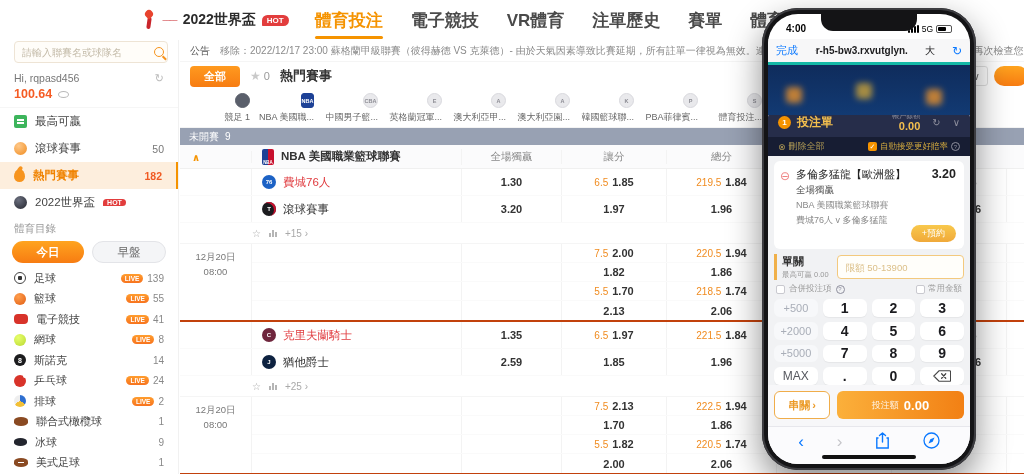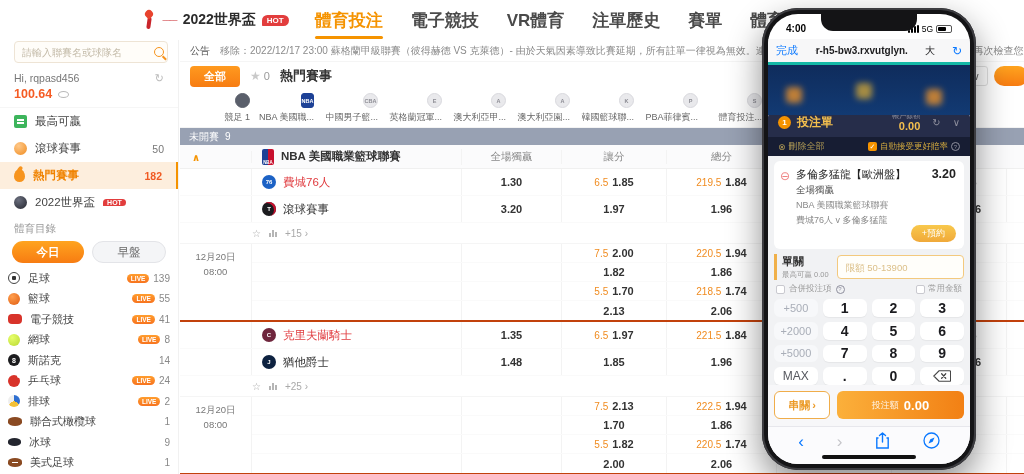--- a/index.html
+++ b/index.html
@@ -43,21 +43,21 @@
   .ic-record:after { content:""; position:absolute; left:3px; top:4px; width:7px; height:1.5px; background:#fff; box-shadow:0 3px 0 #fff; }
   .ic-ball-o { background:radial-gradient(circle at 35% 30%,#ffc98a,#ef8b1f); border-radius:50%; }
   .flame { width:11px; height:13px; background:#f7941d; border-radius:50% 50% 50% 50% / 60% 60% 40% 40%; position:relative; flex:none; }
   .flame:before { content:""; position:absolute; top:-3px; left:4px; width:4px; height:6px; background:#f7941d; border-radius:50% 50% 0 50%; transform:rotate(40deg); }
   .ic-wc { background:radial-gradient(circle at 35% 30%,#6b6f7e,#23252e); border-radius:50%; }
   .hot-badge.sm { font-size:7px; padding:0 4px; }
   .catalog { padding:6px 14px 2px; font-size:10.5px; color:#9b9b9b; }
   .daybtns { display:flex; gap:8px; padding:3px 12px 5px; }
   .btn-today { flex:1; height:22px; border-radius:12px; background:linear-gradient(180deg,#ffa41f,#f77c12); color:#fff; font-size:11.5px; font-weight:bold; display:flex; align-items:center; justify-content:center; cursor:pointer; }
   .btn-early { flex:1; height:22px; border-radius:12px; background:#f4f5f7; border:1px solid #e3e4e8; color:#666; font-size:11.5px; display:flex; align-items:center; justify-content:center; cursor:pointer; }
-  .sport { display:flex; align-items:center; height:20.5px; padding:0 8px; gap:8px; font-size:11px; color:#444; cursor:pointer; }
+  .sport { display:flex; align-items:center; height:20.5px; padding:0 14px; gap:8px; font-size:11px; color:#444; cursor:pointer; }
   .sport .cnt { font-size:10px; color:#888; margin-left:4px; }
   .sport .sp { margin-left:auto; display:flex; align-items:center; }
   .live { background:linear-gradient(180deg,#ff9d2e,#f7731e); color:#fff; font-size:6.5px; font-weight:bold; padding:1px 4px; border-radius:6px; }
   .sic { width:12px; height:12px; border-radius:50%; flex:none; position:relative; font-size:7px; color:#fff; display:flex; align-items:center; justify-content:center; font-weight:bold; }
   .sic.soccer { background:#fff; border:1px solid #444; }
   .sic.soccer:after{ content:""; width:4px; height:4px; background:#333; border-radius:1px; }
   .sic.bask { background:radial-gradient(circle at 35% 30%,#ff9e4d,#e05d12); }
   .sic.esp { background:#d8332a; border-radius:4px; width:14px; height:10px; }
   .sic.tennis { background:radial-gradient(circle at 35% 30%,#e7ff6b,#b9d832); }
   .sic.snook { background:#1c1c1e; }
@@ -583,21 +583,21 @@
               <span class="odd">1.86</span>
             </div>
         </div>
         <div class="trow teamrow">
           <div class="cd"></div>
           <div class="ct">
               <span class="tlogo uta">J</span>
               <span class="tname">猶他爵士</span>
             </div>
           <div class="cw">
-              <span class="odd">1.48</span>
+              <span class="odd">2.59</span>
             </div>
           <div class="ch">
               <span class="odd">1.85</span>
             </div>
           <div class="co">
               <span class="odd">1.96</span>
             </div>
           <div class="ctt">
               <span class="oulab">大</span>
               <span class="line">107.5</span>

